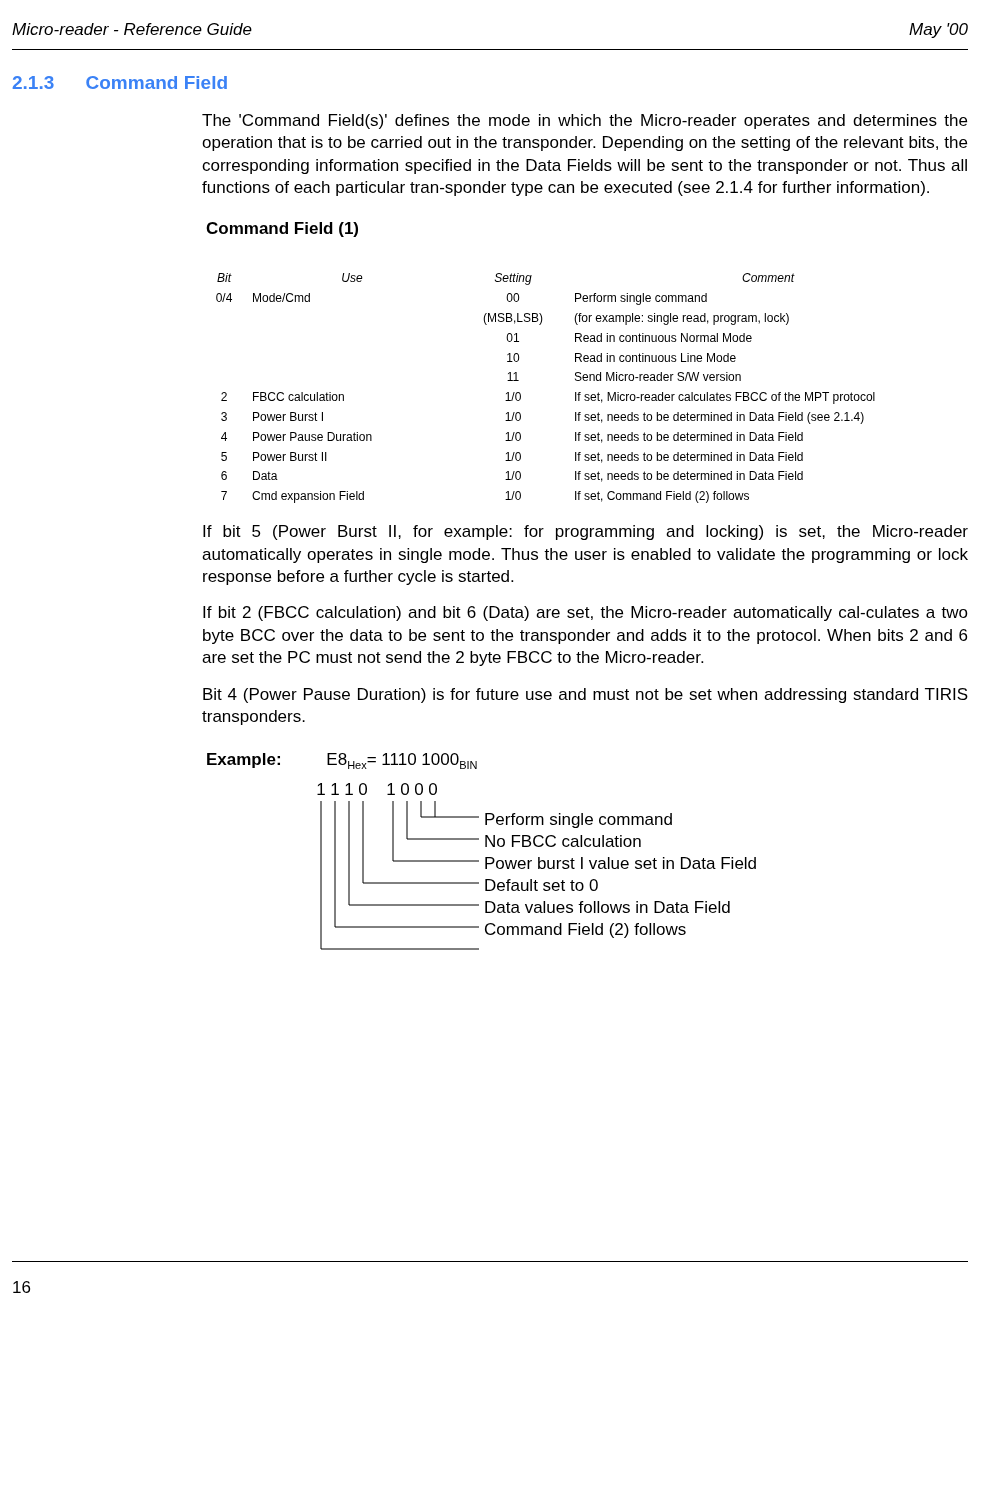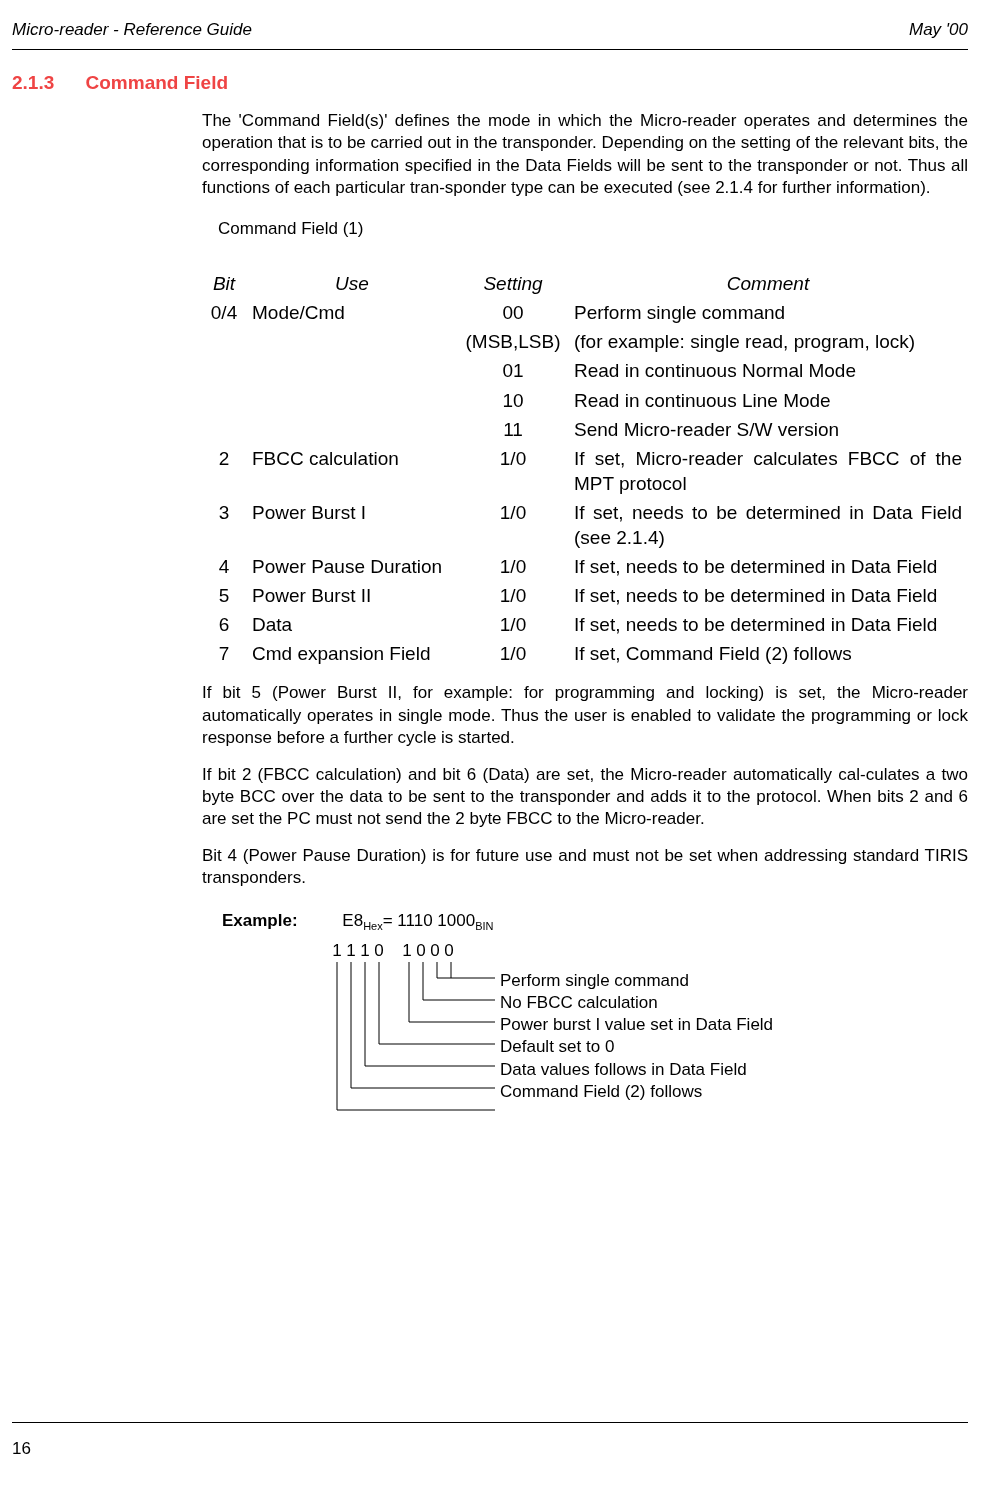--- a/index.html
+++ b/index.html
@@ -14,55 +14,55 @@
   .header-row {
     display: flex;
     justify-content: space-between;
     font-style: italic;
     font-size: 17px;
     border-bottom: 1px solid #000;
     padding-bottom: 9px;
     margin-bottom: 22px;
   }
   .section-heading {
-    color: #ef4444;
+    color: #3b82f6;
     font-weight: bold;
     font-size: 19px;
     margin-bottom: 16px;
   }
   .section-num { margin-right: 26px; }
   .content {
     margin-left: 190px;
     text-align: justify;
     line-height: 1.32;
   }
   .content p { margin: 0 0 14px 0; }
-  .tbl-title { font-weight: normal; margin: 18px 0 2px 16px; }
+  .tbl-title { font-weight: bold; margin: 18px 0 2px 4px; }
   table.cmd {
     border-collapse: collapse;
     width: 100%;
-    font-size: 19px;
+    font-size: 12px;
     margin-top: 29px;
   }
   table.cmd th {
     font-style: italic;
     font-weight: normal;
     text-align: center;
     padding: 2px 6px 2px 0;
     vertical-align: top;
   }
   table.cmd td {
     padding: 2px 6px 2px 0;
     vertical-align: top;
   }
   table.cmd th.center, table.cmd td.center { text-align: center; }
   .col-bit { width: 44px; }
   .col-use { width: 200px; }
   .col-set { width: 110px; }
-  .example-block { margin-top: 20px; margin-left:20px;}
+  .example-block { margin-top: 20px; margin-left:4px;}
   .example-line { margin-bottom: 6px; }
   .ex-label { font-weight: bold; margin-right: 40px;}
   .sub { font-size: 11px; vertical-align: sub; }
   .bits-row {
     font-size: 17px;
     letter-spacing: 0;
     margin-left: 108px;
   }
   .bits-row span { display:inline-block; width:14px; text-align:center;}
   .bits-gap { display:inline-block; width:16px;}

